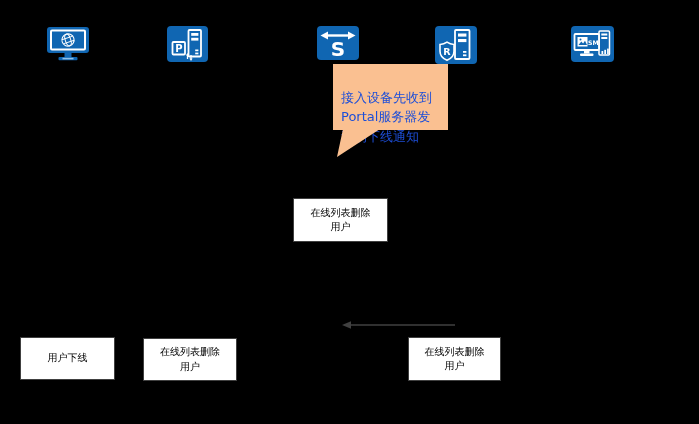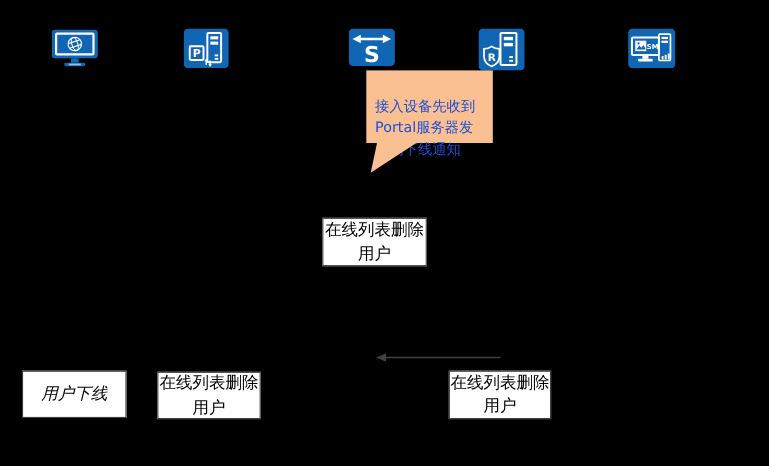--- a/index.html
+++ b/index.html
@@ -29,26 +29,26 @@
   .label-box {
     position: absolute;
     background: #FFFFFF;
     border: 1px solid #404040;
     box-sizing: border-box;
     display: flex;
     align-items: center;
     justify-content: center;
     text-align: center;
     color: #000000;
-    font-size: 15px;
+    font-size: 10px;
     line-height: 1.42;
     white-space: pre-line;
   }
   #box-center   { left: 293px; top: 198px; width: 95px; height: 44px; }
-  #box-left     { left: 20px;  top: 337px; width: 95px; height: 43px; font-style: italic; }
+  #box-left     { left: 20px;  top: 337px; width: 95px; height: 43px; }
   #box-middle   { left: 143px; top: 338px; width: 94px; height: 43px; }
   #box-right    { left: 408px; top: 337px; width: 93px; height: 44px; }
   #arrow-left   { left: 338px; top: 317px; }
   #icon-client  { left: 47px;  top: 26px; }
   #icon-portal  { left: 167px; top: 26px; }
   #icon-switch  { left: 317px; top: 26px; }
   #icon-radius  { left: 435px; top: 26px; }
   #icon-sm      { left: 571px; top: 26px; }
 </style>
 </head>

